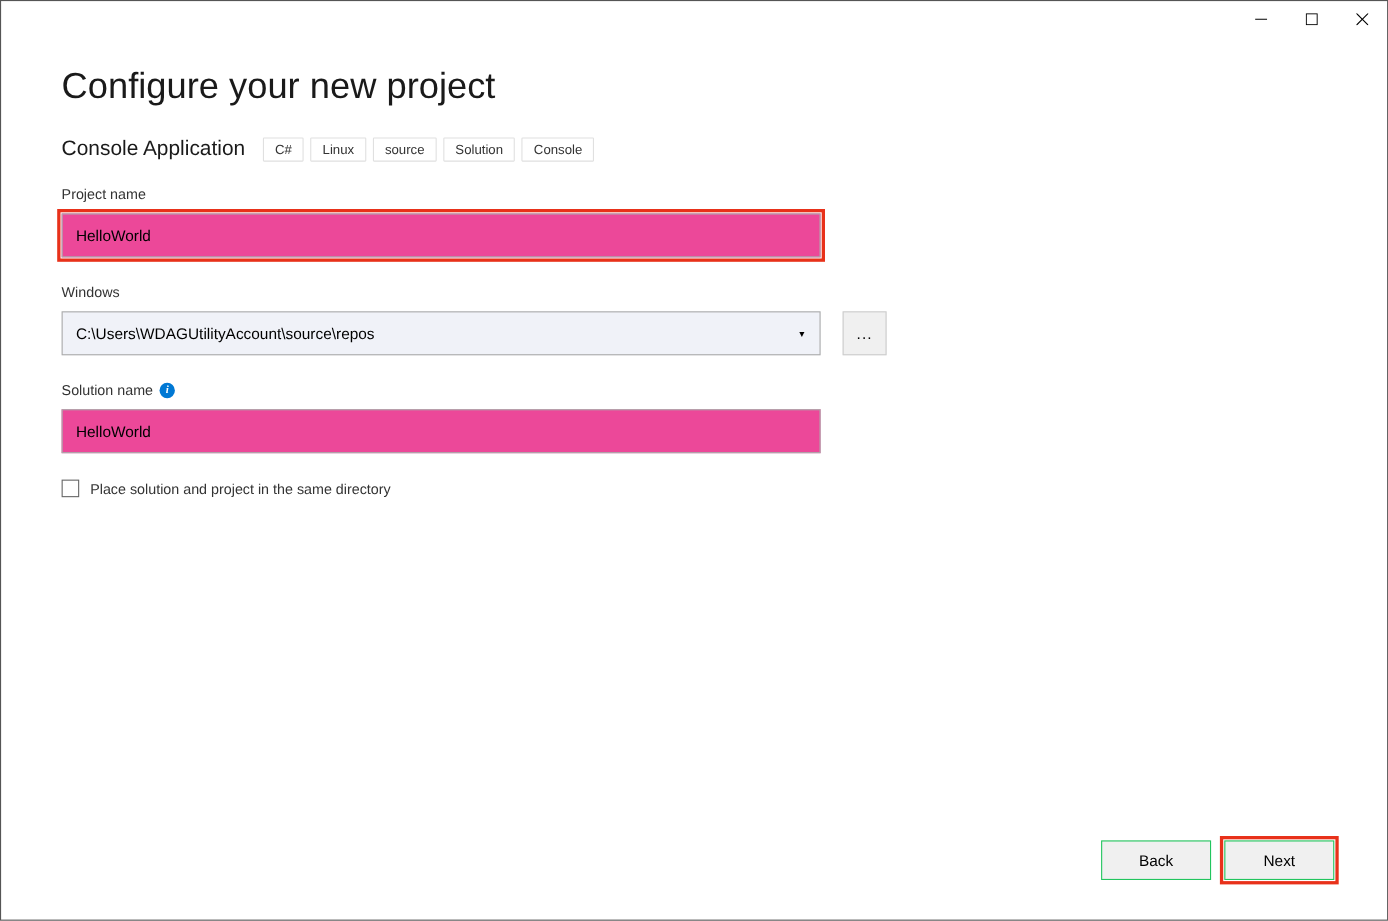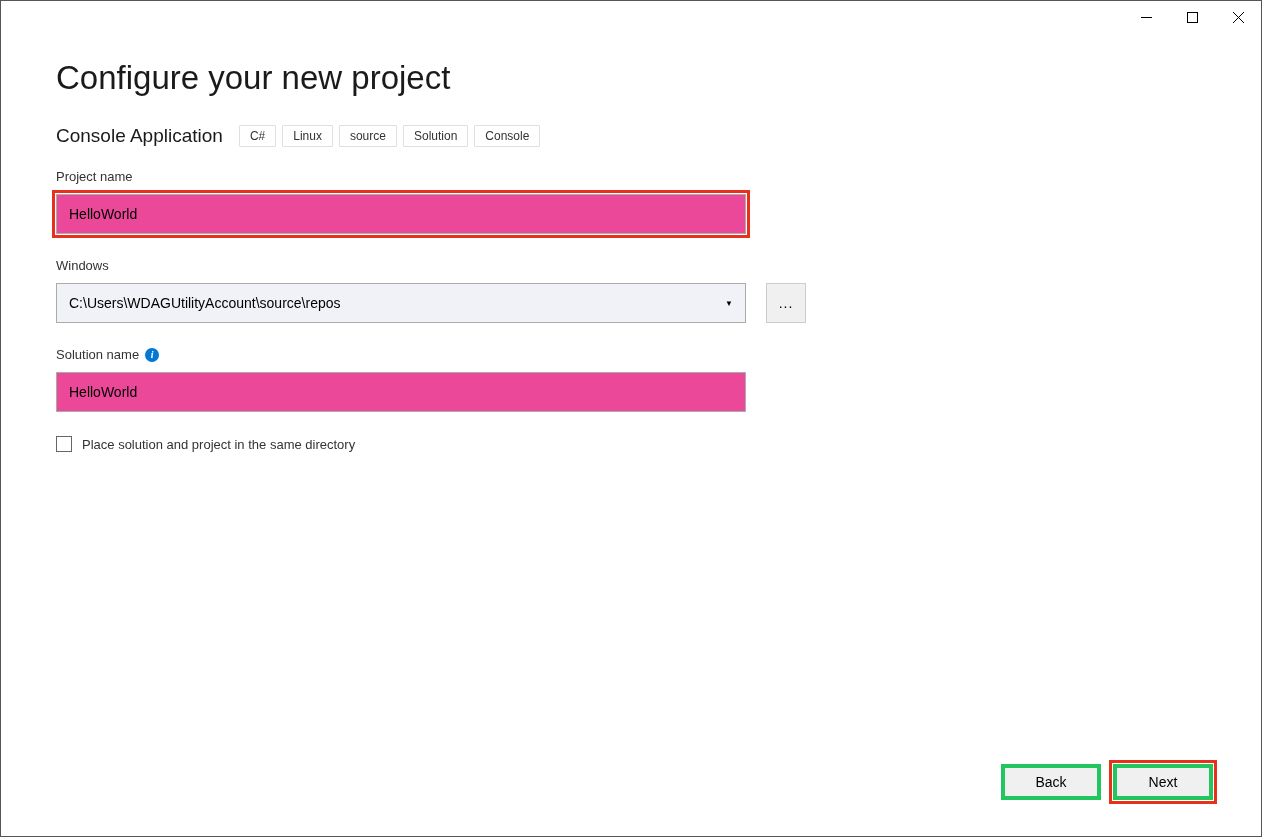--- a/index.html
+++ b/index.html
@@ -161,21 +161,21 @@
     .footer {
       position: absolute;
       bottom: 36px;
       right: 48px;
       display: flex;
       gap: 12px;
     }
     .footer-btn {
       width: 100px;
       height: 36px;
-      border: 4px solid #22c55e;
+      border: 1px solid #22c55e;
       background: #f0f0f0;
       font-size: 14px;
       cursor: pointer;
       display: flex;
       align-items: center;
       justify-content: center;
       font-family: inherit;
     }
     .footer-btn.highlighted {
       outline: 3px solid #e8311a;

